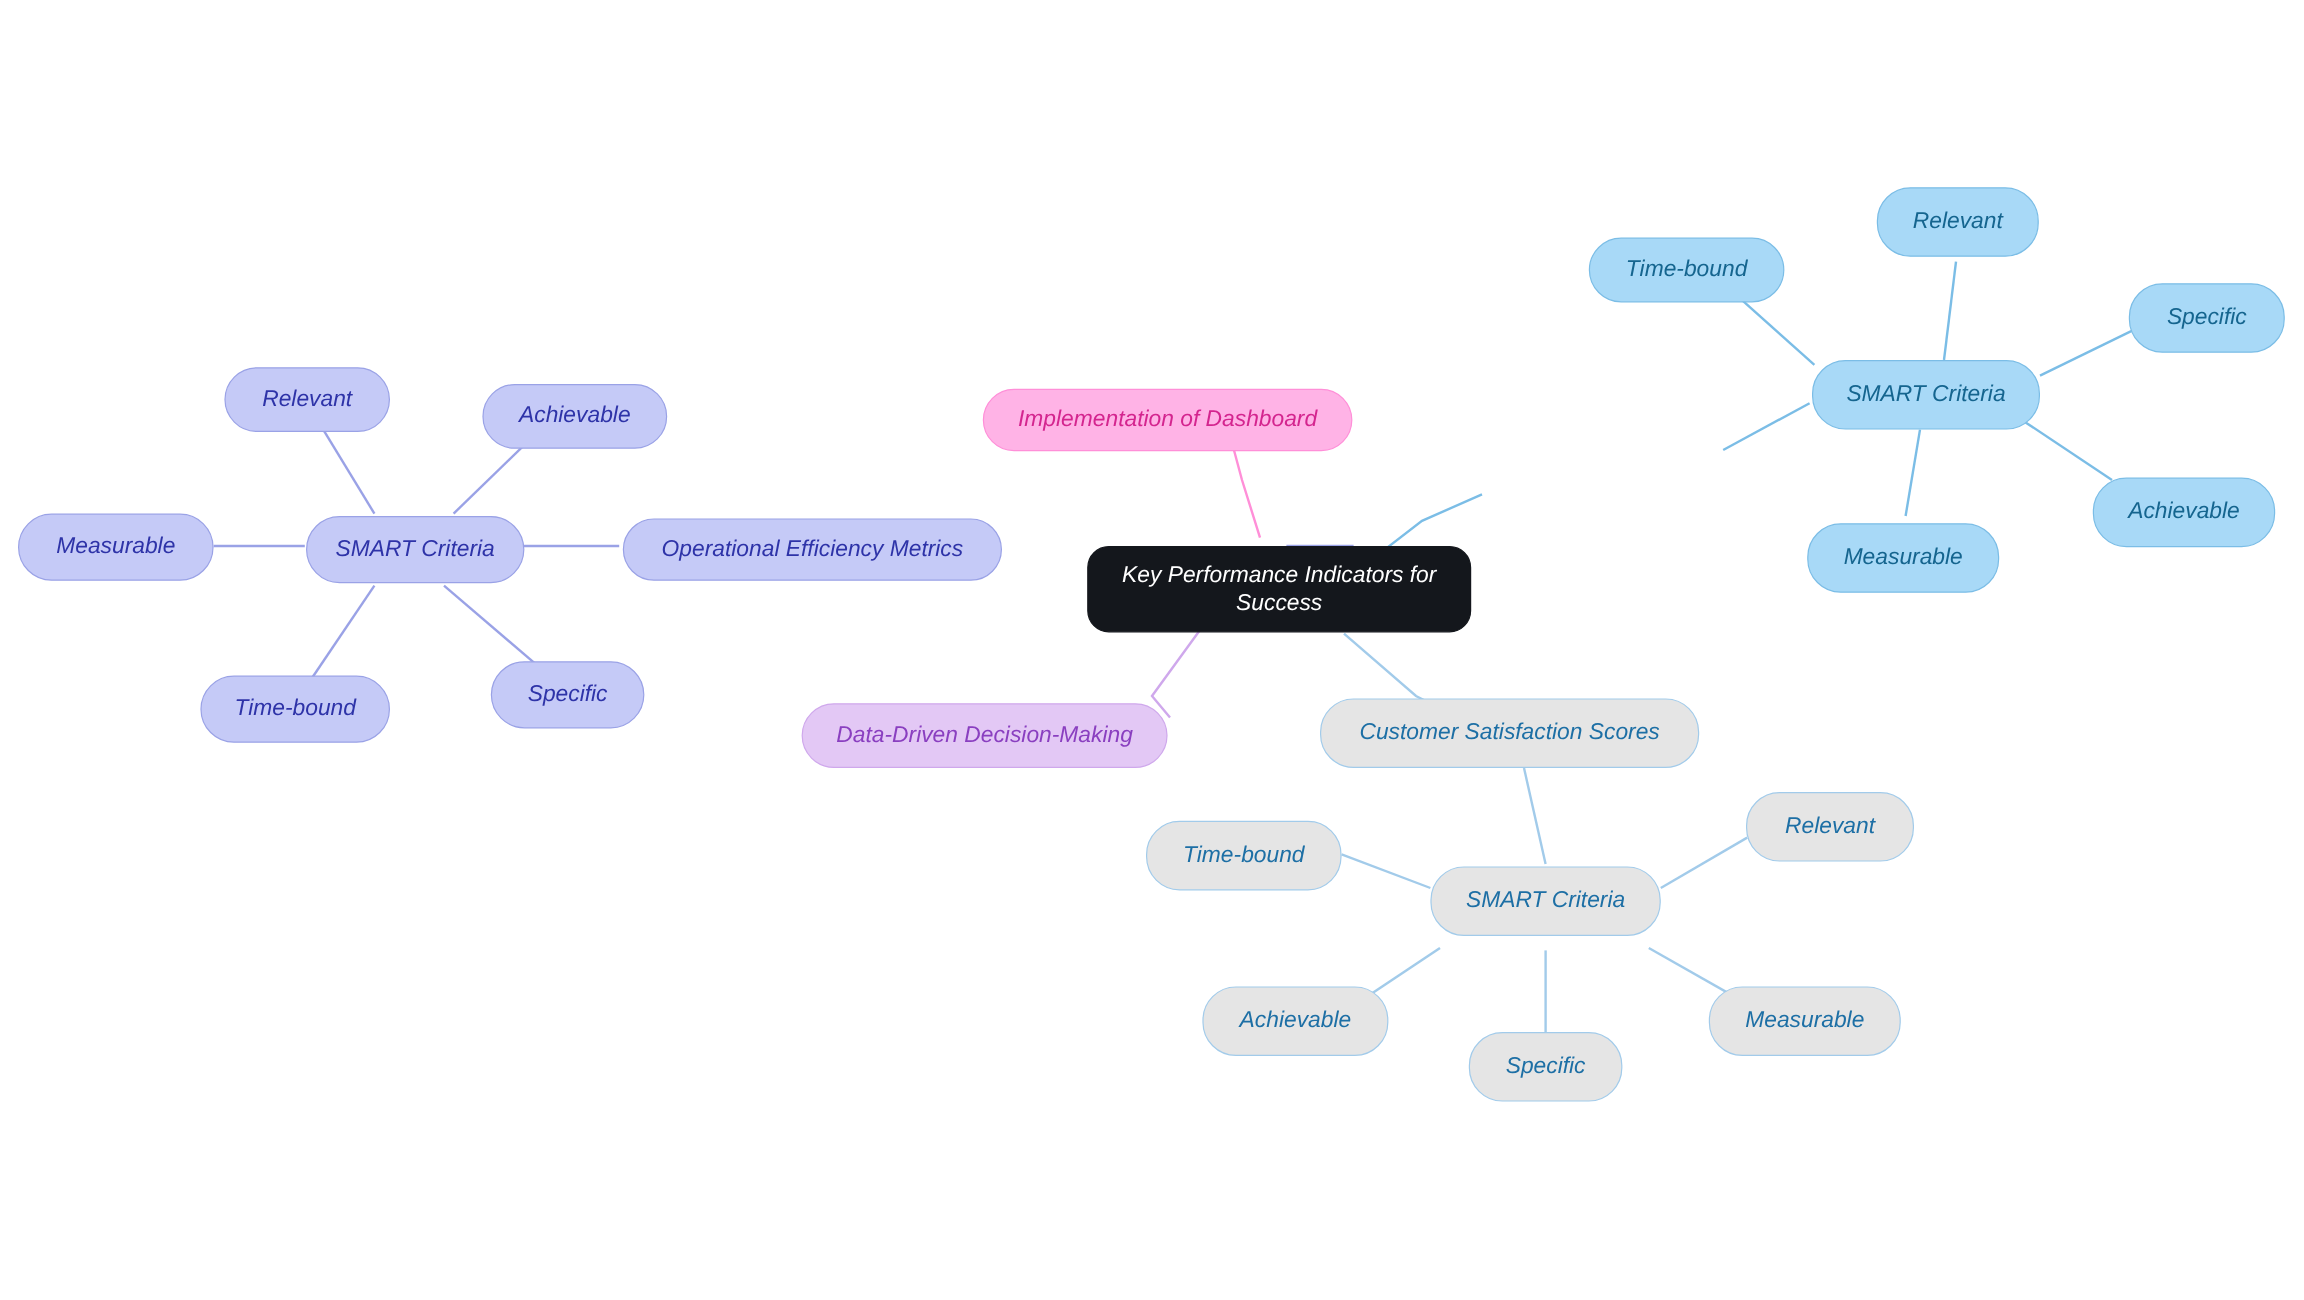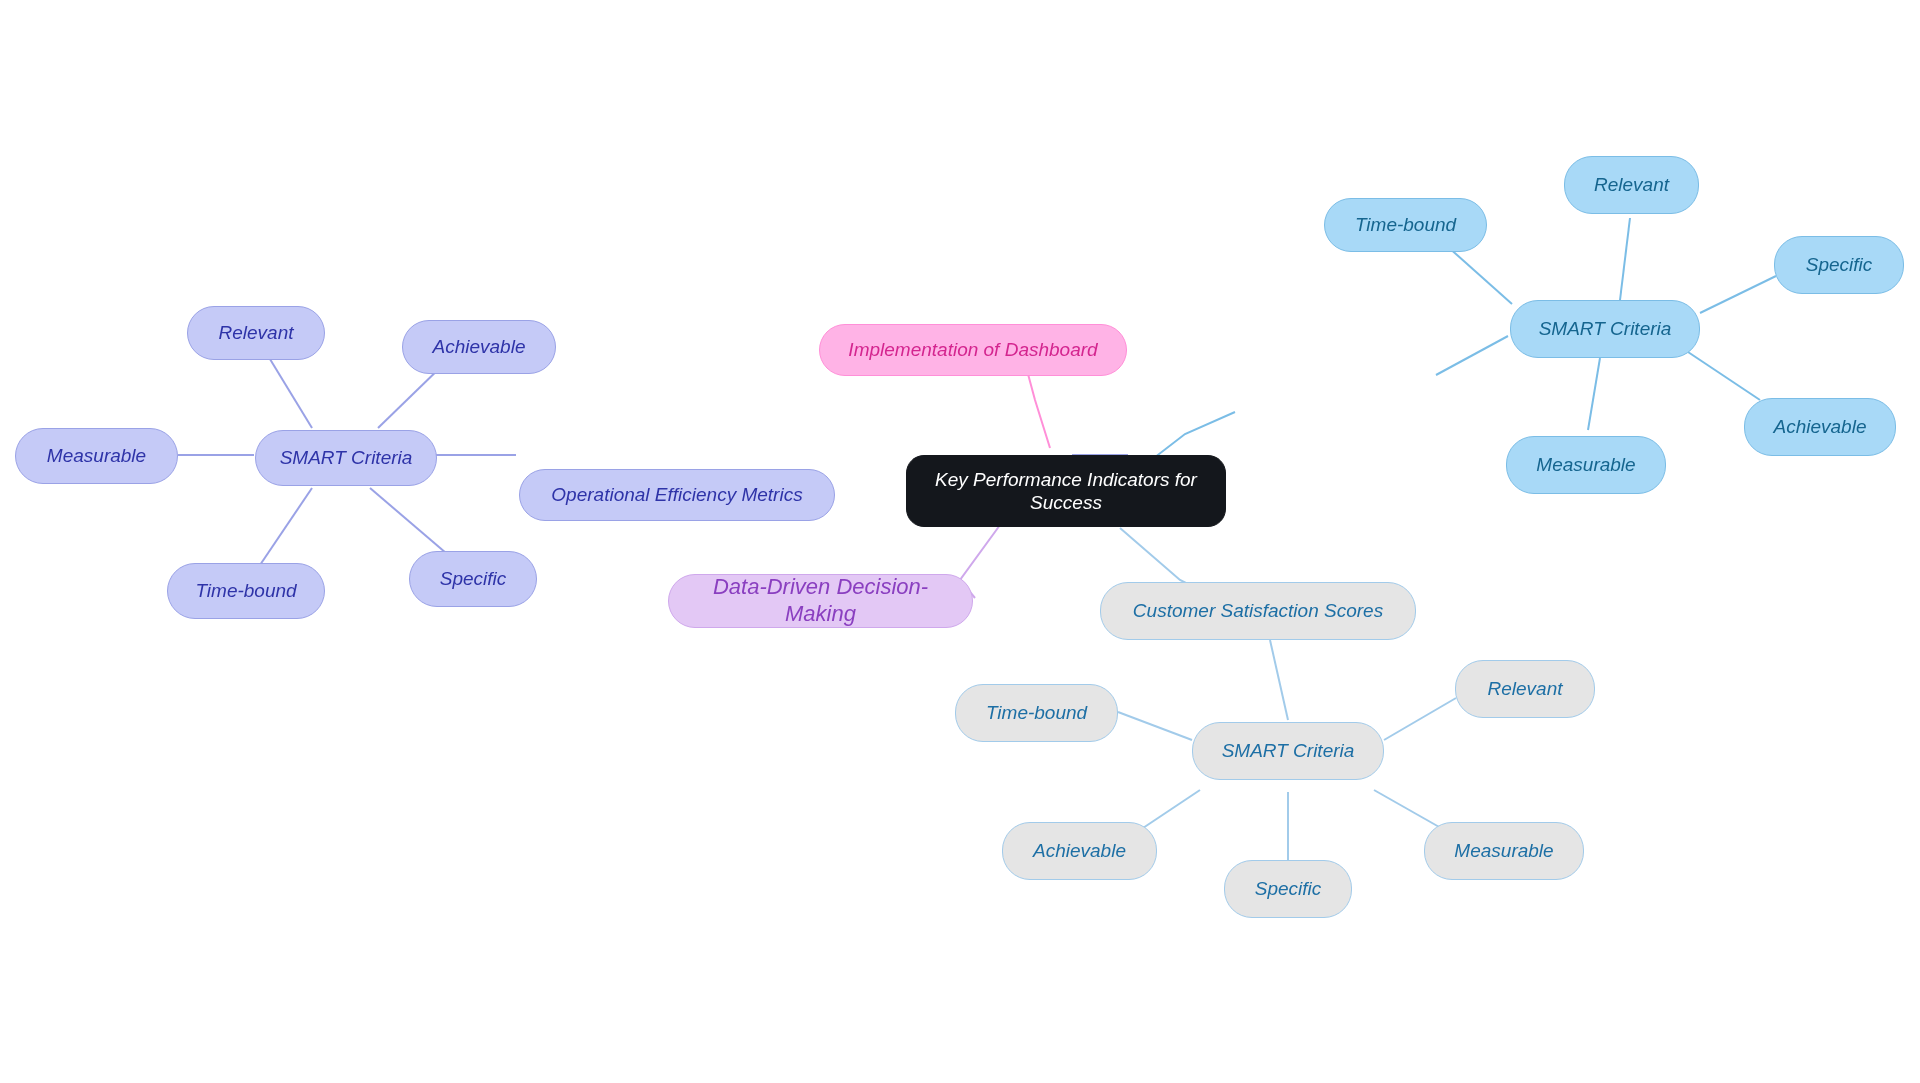--- a/index.html
+++ b/index.html
@@ -54,21 +54,22 @@
     border-color: #9aa2e6;
     color: #2e33a8;
     border-radius: 28px;
     font-size: 19px;
   }
   .node-violet {
     background: #e3c8f5;
     border-color: #cfa8ec;
     color: #8a3fc0;
     border-radius: 28px;
-    font-size: 22px;
+    font-size: 19px;
+    margin-top: 12px;
   }
   .node-pink {
     background: #ffb3e6;
     border-color: #ff8fd8;
     color: #d4258f;
     border-radius: 28px;
     font-size: 19px;
   }
   .node-blue {
     background: #a8d9f7;
@@ -119,21 +120,21 @@
     <path d="M 1192 740 L 1118 712" stroke="#a2cbea" stroke-width="2" fill="none"></path>
     <path d="M 1384 740 L 1456 698" stroke="#a2cbea" stroke-width="2" fill="none"></path>
     <path d="M 1200 790 L 1140 830" stroke="#a2cbea" stroke-width="2" fill="none"></path>
     <path d="M 1288 792 L 1288 862" stroke="#a2cbea" stroke-width="2" fill="none"></path>
     <path d="M 1374 790 L 1448 832" stroke="#a2cbea" stroke-width="2" fill="none"></path>
   </svg>
 
   <div class="node node-root" style="left:906px; top:455px; width:320px; height:72px;">Key Performance Indicators for
 Success</div>
 
-  <div class="node node-indigo" style="left:519px; top:432px; width:316px; height:52px;margin-top:37px;">Operational Efficiency Metrics</div>
+  <div class="node node-indigo" style="left:519px; top:432px; width:316px; height:52px;">Operational Efficiency Metrics</div>
   <div class="node node-indigo" style="left:255px; top:430px; width:182px; height:56px;">SMART Criteria</div>
   <div class="node node-indigo" style="left:187px; top:306px; width:138px; height:54px;">Relevant</div>
   <div class="node node-indigo" style="left:402px; top:320px; width:154px; height:54px;">Achievable</div>
   <div class="node node-indigo" style="left:15px; top:428px; width:163px; height:56px;">Measurable</div>
   <div class="node node-indigo" style="left:167px; top:563px; width:158px; height:56px;">Time-bound</div>
   <div class="node node-indigo" style="left:409px; top:551px; width:128px; height:56px;">Specific</div>
 
   <div class="node node-pink" style="left:819px; top:324px; width:308px; height:52px;text-align:center;">Implementation of Dashboard</div>
 
   <div class="node node-violet" style="left:668px; top:574px; width:305px; height:54px;">Data-Driven Decision-Making</div>

